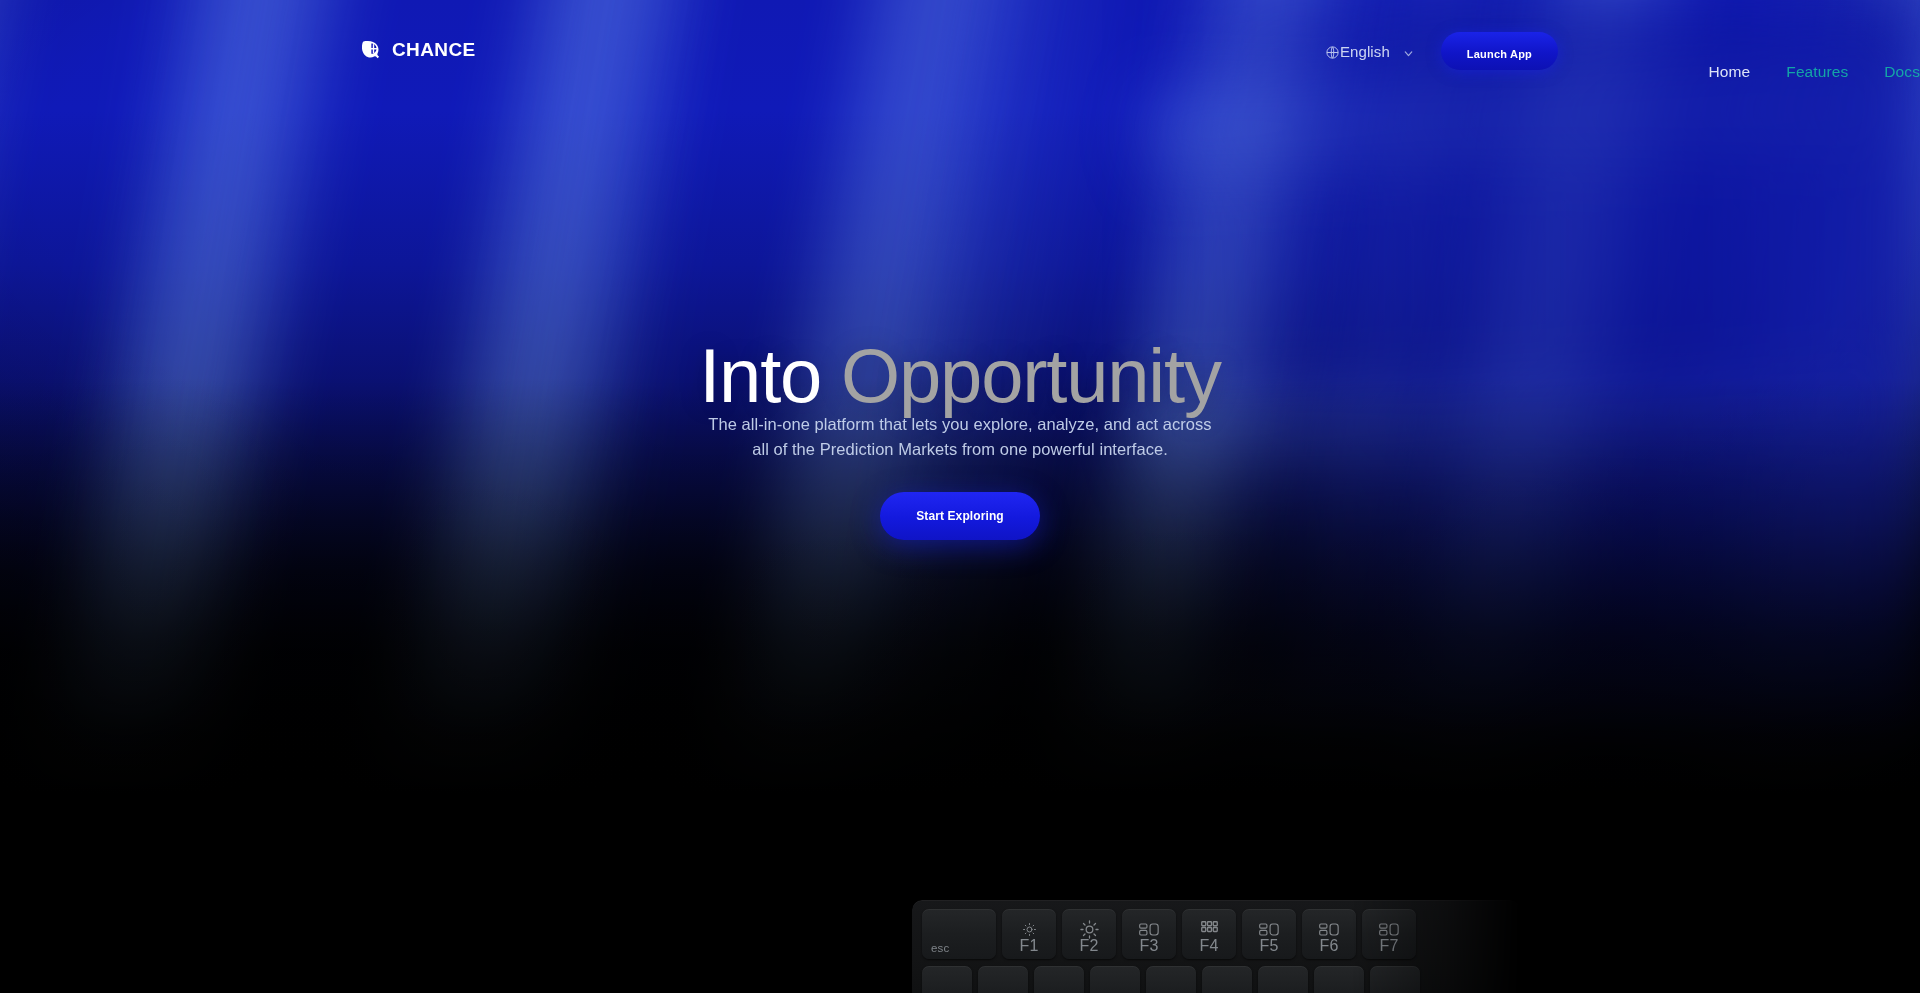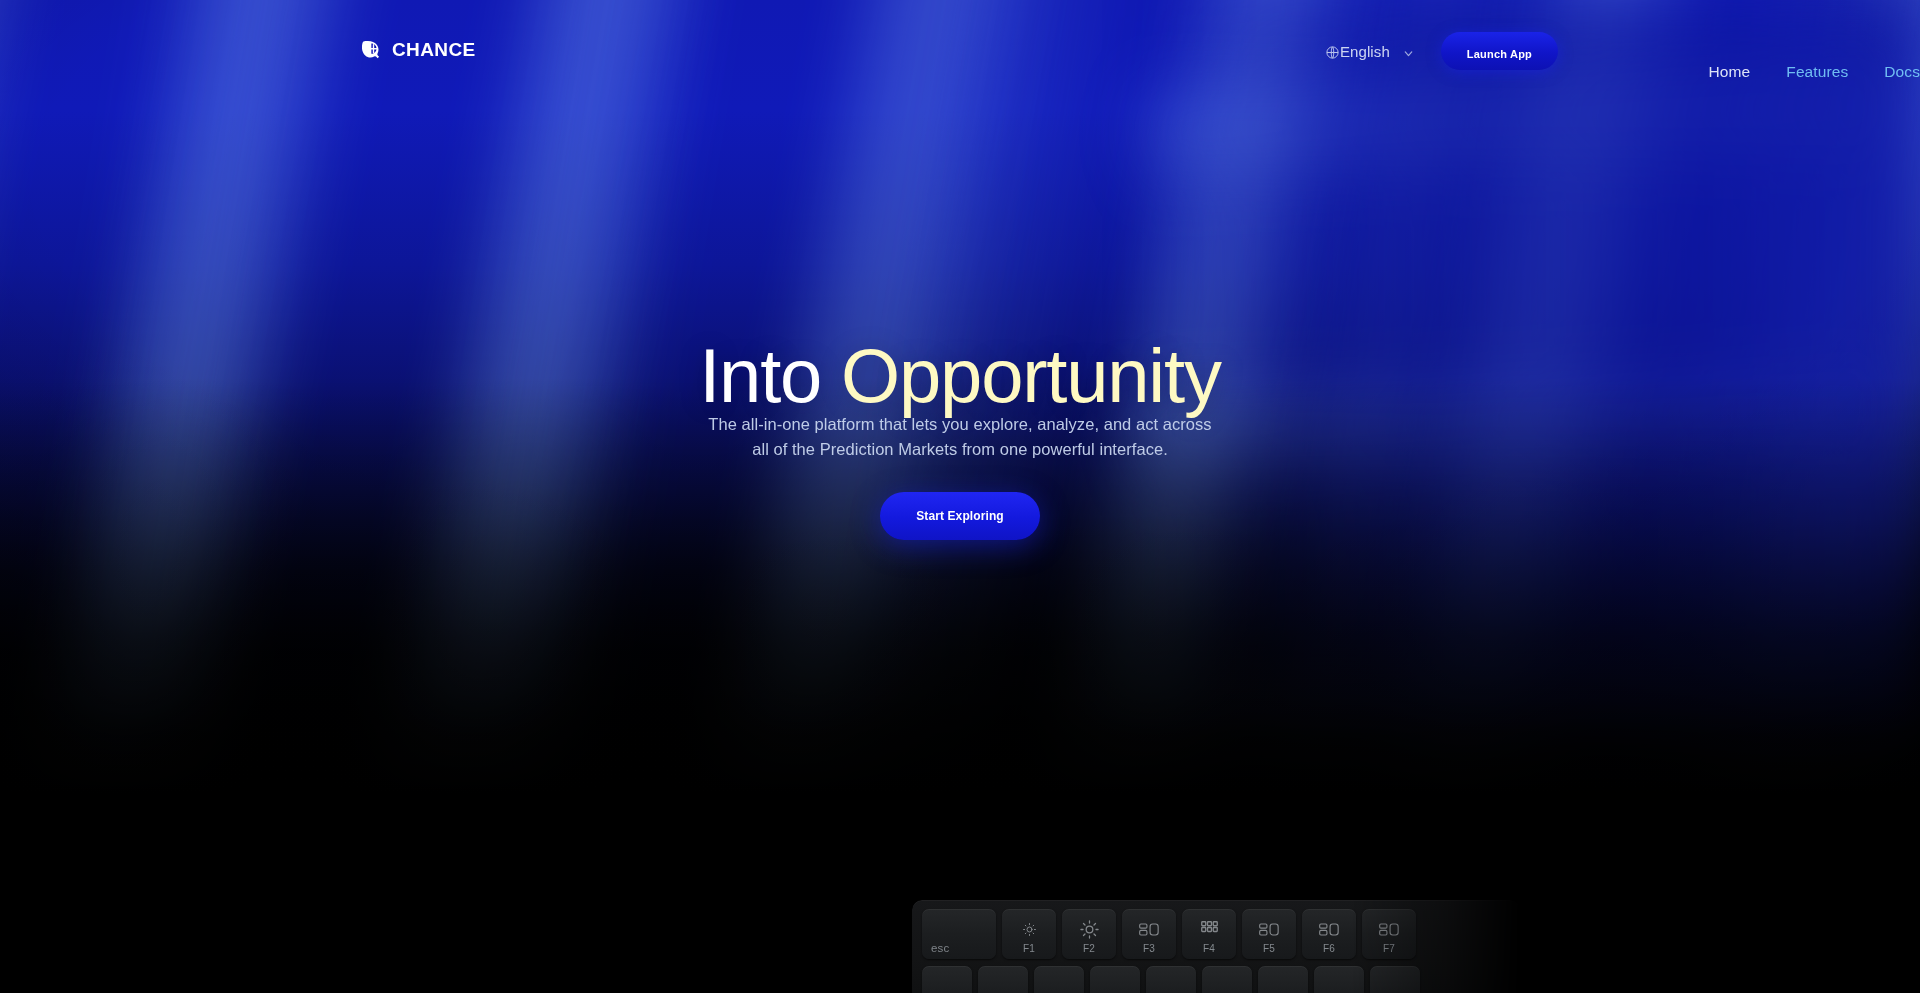--- a/index.html
+++ b/index.html
@@ -133,21 +133,21 @@
   }
   .nav a {
     pointer-events:auto;
     color:#e6ecfb;
     font-size:15.5px;
     text-decoration:none;
     letter-spacing:0.1px;
     opacity:0.96;
     cursor:pointer;
   }
-  .nav a.dim { color:#7dd3fc; opacity:0.88; }
+  .nav a.dim { color:#14b8a6; opacity:0.88; }
 
   .header-right {
     position:absolute; right:362px; top:17px;
     display:flex; align-items:center; gap:26px;
   }
   .lang {
     display:flex; align-items:flex-end; gap:0;
     cursor:pointer;
   }
   .globe { width:15px; height:15px; display:block; opacity:0.82; }
@@ -176,21 +176,21 @@
   }
   .hero-title {
     position:absolute; left:0; top:248px; width:1920px;
     color:#ffffff;
     font-size:76px;
     font-weight:normal;
     line-height:1.12;
     letter-spacing:-1.2px;
     text-shadow:0 2px 26px rgba(0,0,0,0.28);
   }
-  .hero-title .accent { color:#fef9c3; }
+  .hero-title .accent { color:#a3a3a3; }
   .hero-sub {
     position:absolute; left:50%; top:412px;
     transform:translateX(-50%);
     width:520px;
     color:#c9d6ef;
     font-size:16.5px;
     line-height:1.52;
     letter-spacing:0.05px;
     opacity:0.94;
   }
@@ -247,21 +247,21 @@
   .key.fn { width:54px; }
   .key-glyph {
     position:absolute; top:11px; left:0; right:0;
     display:flex; align-items:center; justify-content:center;
     height:18px;
     opacity:0.62;
   }
   .key-glyph svg { display:block; }
   .key-label {
     color:#9aa0a6;
-    font-size:10px;
+    font-size:16px;
     letter-spacing:0.2px;
     opacity:0.82;
     line-height:1;
   }
   .key.esc .key-label { font-size:11.5px; opacity:0.78; }
   .kb-row.row2 .key { height:50px; border-radius:7px; }
   .kb-row.row2 .key.num { width:50px; }
   .kb-row.row2 .key.tilde { width:50px; }
 </style>
 </head>

